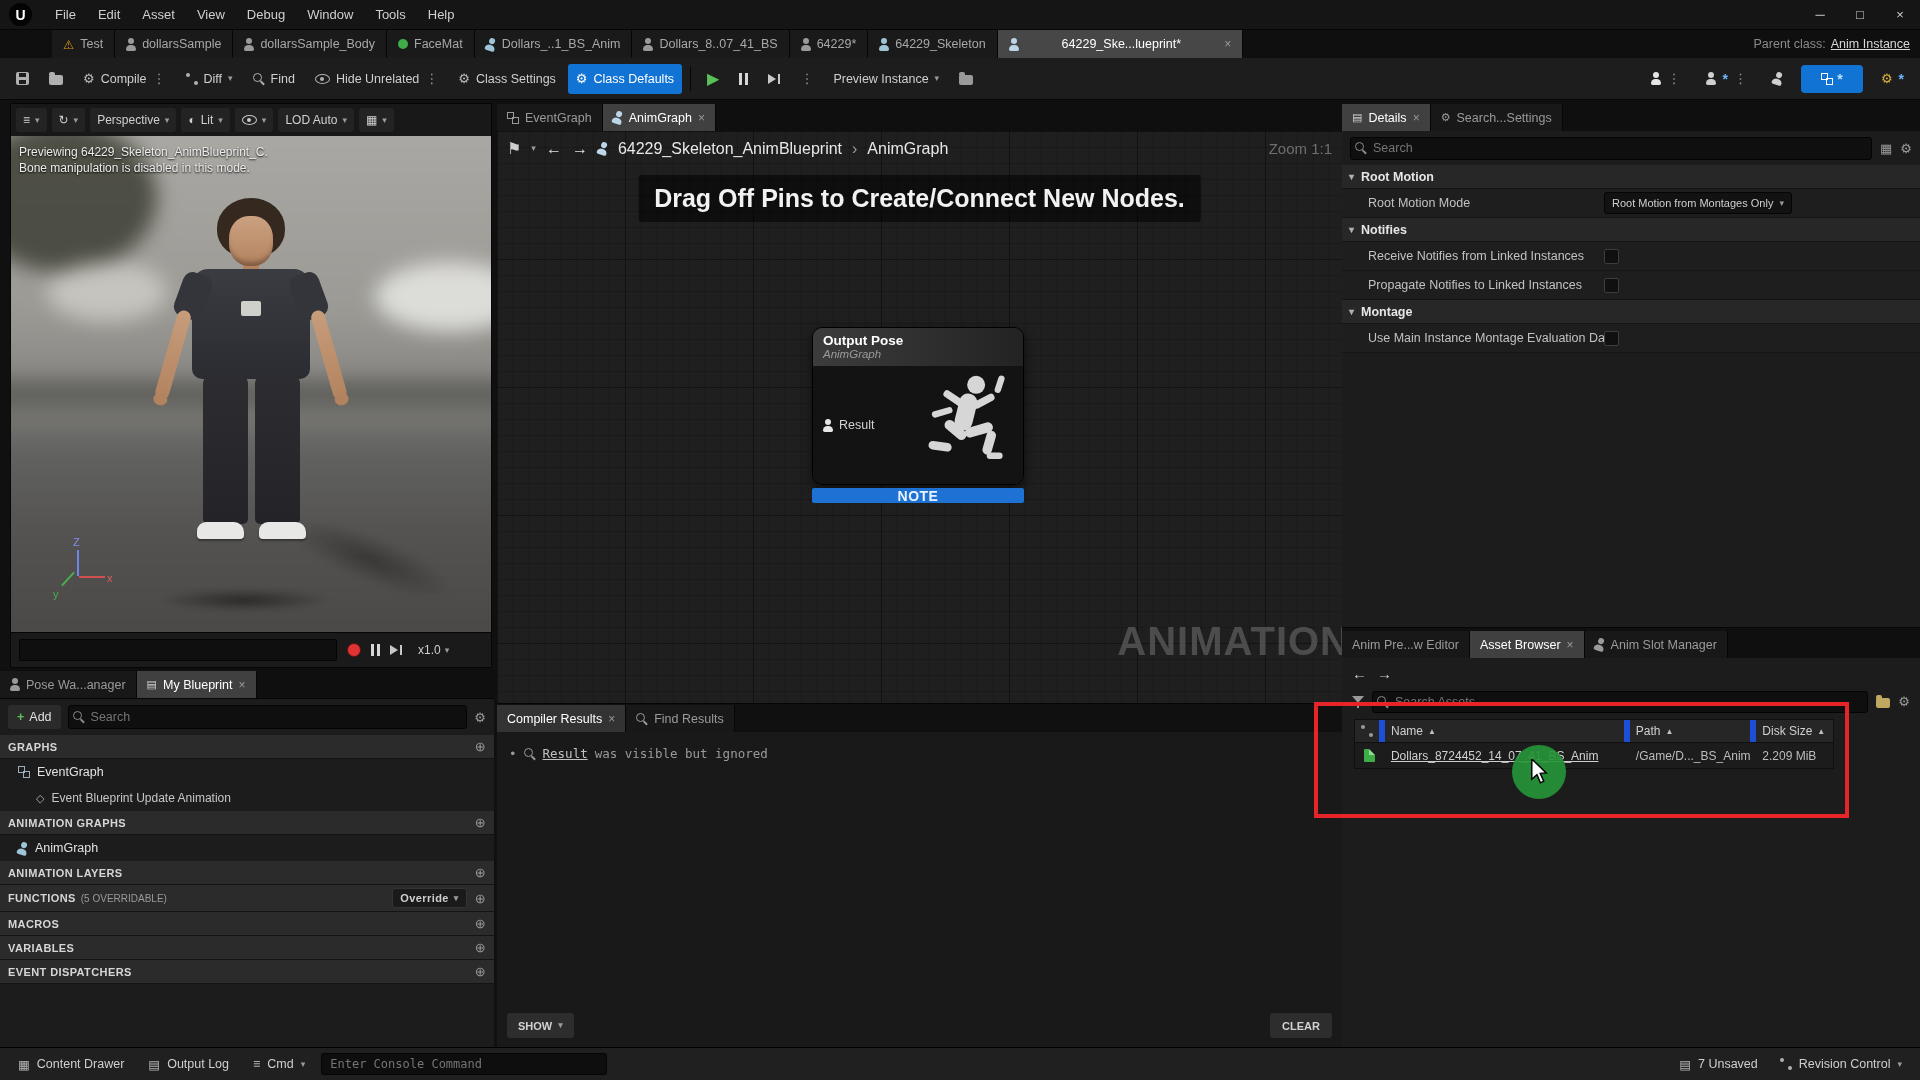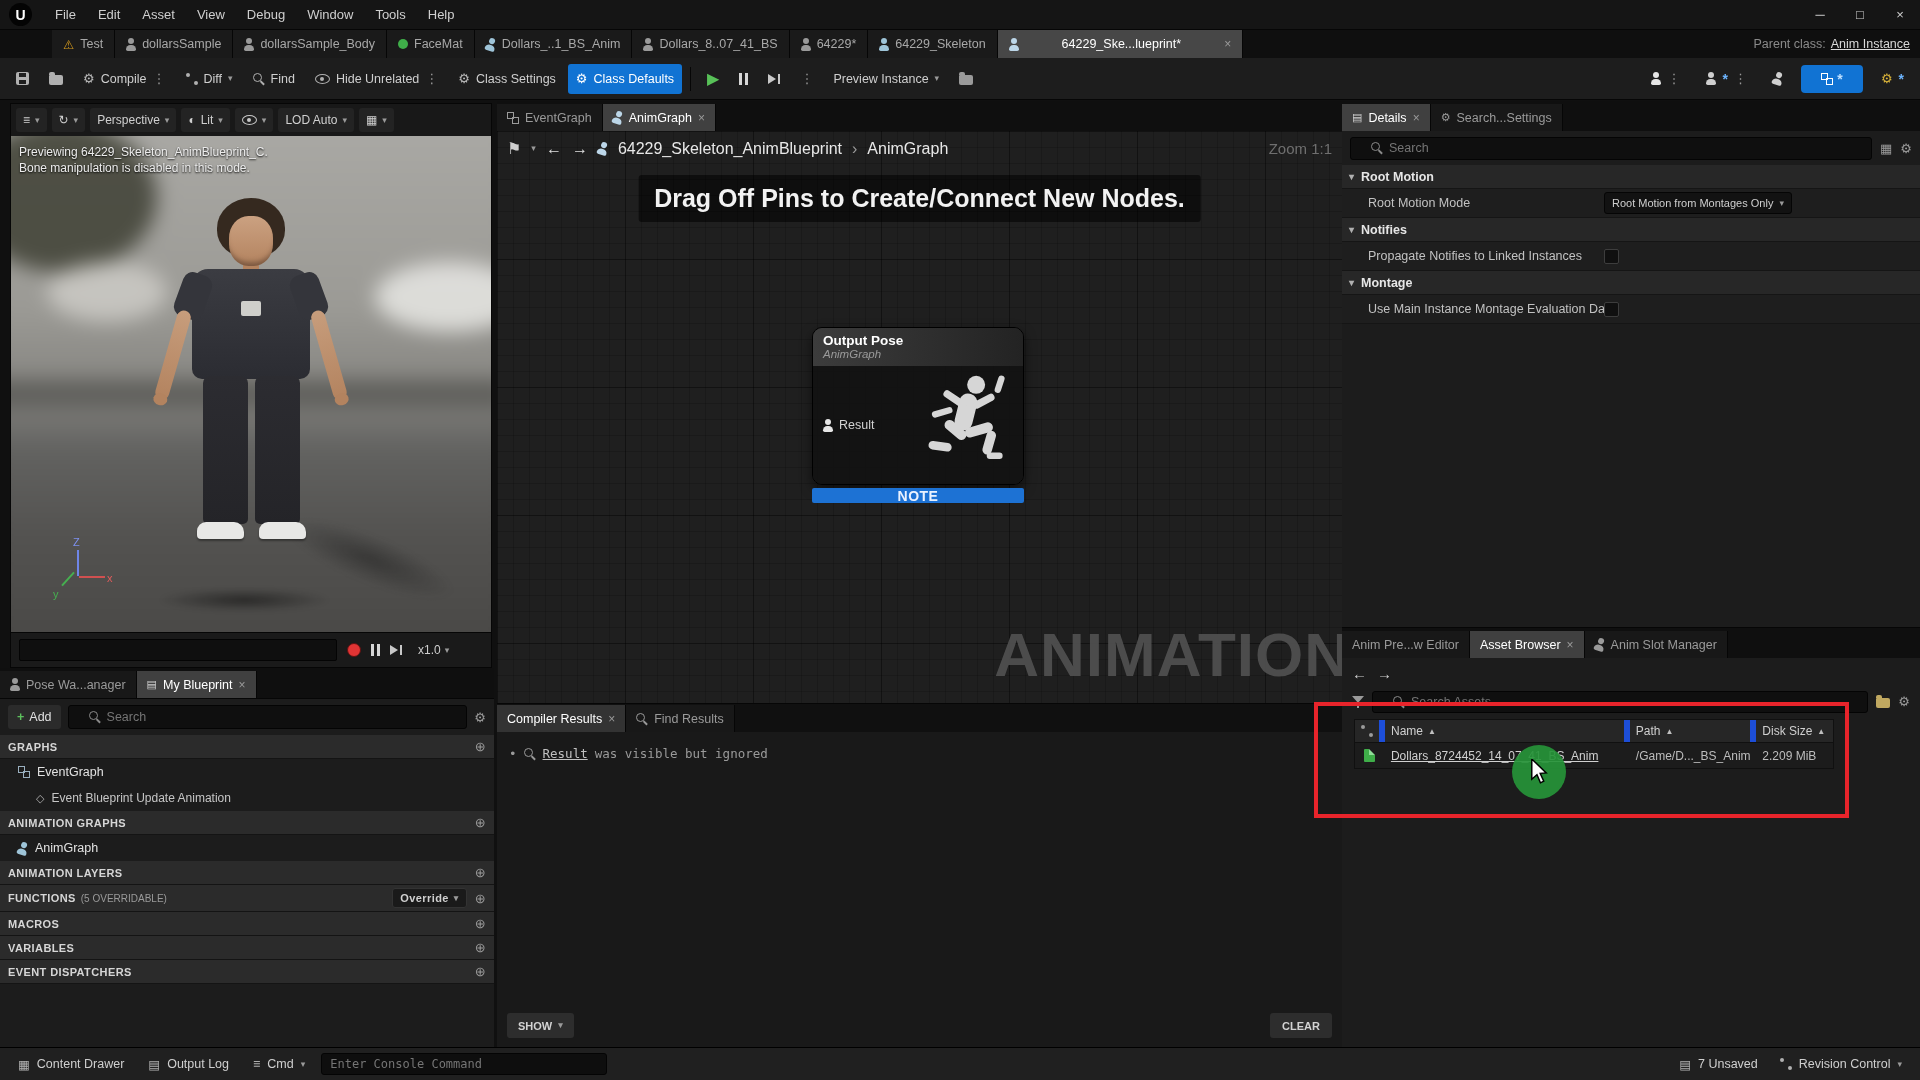--- a/index.html
+++ b/index.html
@@ -113,21 +113,21 @@
   .speed{display:flex;align-items:center;gap:4px;font-size:12px;color:#cfcfcf;margin-left:6px;}
 
   
   .bp-tabs{position:absolute;left:0;top:668px;width:494px;height:30px;background:#0f0f0f;display:flex;align-items:flex-end;}
   .ptab{height:27px;display:flex;align-items:center;gap:6px;padding:0 10px;color:#9a9a9a;font-size:12.5px;background:#181818;border-right:1px solid #060606;white-space:nowrap;}
   .ptab.active{background:#404040;color:#fff;}
   .bp-panel{position:absolute;left:0;top:698px;width:494px;height:349px;background:#1c1c1c;border-top:1px solid #060606;}
   .bp-toolbar{display:flex;align-items:center;gap:7px;padding:6px 8px;}
   .addbtn{display:flex;align-items:center;gap:5px;height:24px;padding:0 9px;background:#2b2b2b;border-radius:3px;font-size:12.5px;color:#e0e0e0;}
   .addbtn .plus{color:#5dc05d;font-weight:bold;}
-  .searchbox{flex:1;display:flex;align-items:center;gap:6px;height:24px;padding:0 20px;background:#0f0f0f;border:1px solid #040404;border-radius:3px;color:#8a8a8a;}
+  .searchbox{flex:1;display:flex;align-items:center;gap:6px;height:24px;padding:0 4px;background:#0f0f0f;border:1px solid #040404;border-radius:3px;color:#8a8a8a;}
   .searchbox input{flex:1;background:transparent;border:none;outline:none;color:#cfcfcf;font-size:12.5px;font-family:"Liberation Sans",sans-serif;}
   .bp-cat{height:24px;display:flex;align-items:center;background:#2b2b2b;padding:0 8px;border-bottom:1px solid #141414;font-size:11px;font-weight:bold;letter-spacing:.4px;color:#d6d6d6;}
   .bp-cat .sub{font-weight:normal;color:#9a9a9a;font-size:10px;margin-left:5px;letter-spacing:0;}
   .bp-cat .oplus{margin-left:auto;color:#9a9a9a;font-size:13px;font-weight:normal;}
   .bp-item{height:26px;display:flex;align-items:center;gap:7px;padding-left:18px;font-size:12.5px;color:#e2e2e2;}
   .bp-item.sub2{padding-left:36px;color:#c6c6c6;font-size:12px;}
   .ovr{display:flex;align-items:center;gap:5px;height:20px;padding:0 7px;background:#1a1a1a;border:1px solid #333;border-radius:3px;font-size:11px;color:#cfcfcf;margin-left:auto;margin-right:8px;}
 
   
   .graph-tabs{position:absolute;left:497px;top:101px;width:845px;height:30px;background:#0f0f0f;display:flex;align-items:flex-end;}
@@ -141,21 +141,21 @@
   .hintbox{position:absolute;left:50%;top:44px;transform:translateX(-50%);background:rgba(0,0,0,.55);padding:9px 16px;border-radius:3px;font-size:25px;font-weight:bold;color:#f2f2f2;white-space:nowrap;}
   .node{position:absolute;left:315px;top:196px;width:212px;}
   .node-body{border-radius:10px;overflow:hidden;border:1px solid #000;box-shadow:0 5px 12px rgba(0,0,0,.55);}
   .node-head{background:linear-gradient(90deg,#3c3c3c,#232323);padding:5px 10px 6px;}
   .node-title{color:#fff;font-weight:bold;font-size:13.5px;}
   .node-sub{color:#9a9a9a;font-style:italic;font-size:11.5px;}
   .node-content{position:relative;height:118px;background:rgba(18,18,18,.93);display:flex;align-items:center;}
   .pin{display:flex;align-items:center;gap:6px;margin-left:10px;color:#d2d2d2;font-size:12.5px;}
   .node-img{margin-left:auto;margin-right:6px;}
   .note{margin-top:3px;height:15px;background:#1d72d4;border-radius:2px;display:flex;align-items:center;justify-content:center;color:#eaf2ff;font-size:14px;font-weight:bold;letter-spacing:.5px;}
-  .watermark{position:absolute;right:-8px;top:488px;font-size:62px;font-weight:bold;color:#555;letter-spacing:1px;opacity:.85;white-space:nowrap;}
+  .watermark{position:absolute;right:-8px;top:488px;font-size:40px;font-weight:bold;color:#555;letter-spacing:1px;opacity:.85;white-space:nowrap;}
 
   
   .compiler{position:absolute;left:497px;top:703px;width:845px;height:344px;background:#191919;border-top:1px solid #060606;}
   .comp-tabs{height:28px;background:#101010;display:flex;align-items:flex-end;}
   .comp-msg{display:flex;align-items:center;gap:7px;padding:14px 0 0 12px;font-family:"DejaVu Sans Mono",monospace;font-size:12.5px;color:#9a9a9a;}
   .comp-msg .lnk{color:#c0c0c0;text-decoration:underline;}
   .showbtn{position:absolute;left:10px;bottom:9px;display:flex;align-items:center;gap:6px;height:25px;padding:0 11px;background:#2d2d2d;border-radius:3px;font-size:11px;font-weight:bold;color:#d2d2d2;}
   .clearbtn{position:absolute;right:10px;bottom:9px;display:flex;align-items:center;height:25px;padding:0 12px;background:#2d2d2d;border-radius:3px;font-size:11px;font-weight:bold;color:#d2d2d2;}
 
   
@@ -618,20 +618,26 @@
           <span>Root Motion from Montages Only</span>
           <span class="caret">▾</span>
         </div>
       </div>
     </div>
     <div class="cat">
       <span class="tri">▾</span>
       <span>Notifies</span>
     </div>
     <div class="prop">
+      <span>Receive Notifies from Linked Instances</span>
+      <div class="val">
+          <span class="i i-checkbox"></span>
+        </div>
+    </div>
+    <div class="prop">
       <span>Propagate Notifies to Linked Instances</span>
       <div class="val">
           <span class="i i-checkbox"></span>
         </div>
     </div>
     <div class="cat">
       <span class="tri">▾</span>
       <span>Montage</span>
     </div>
     <div class="prop">

